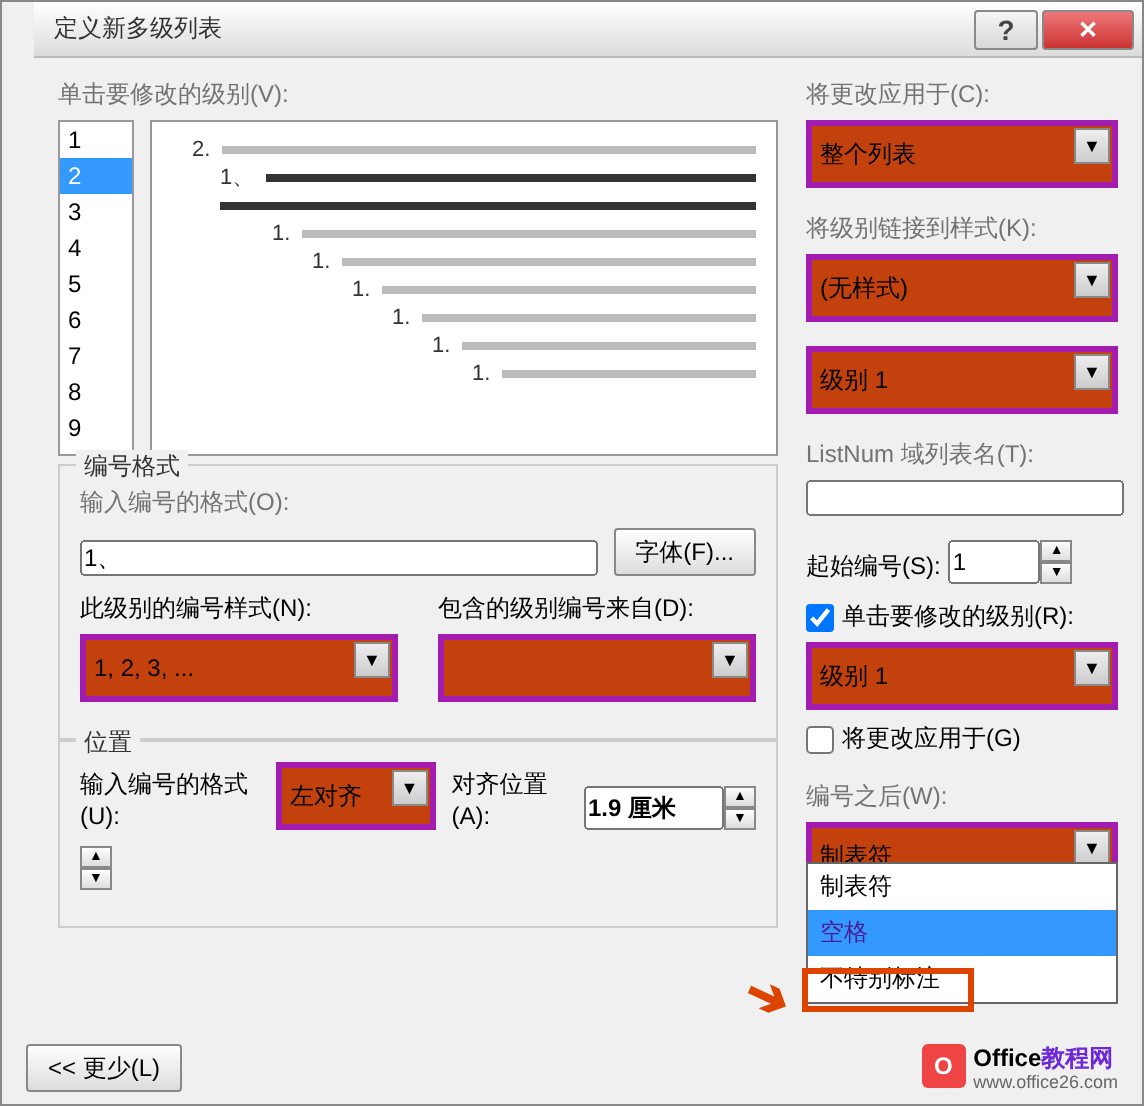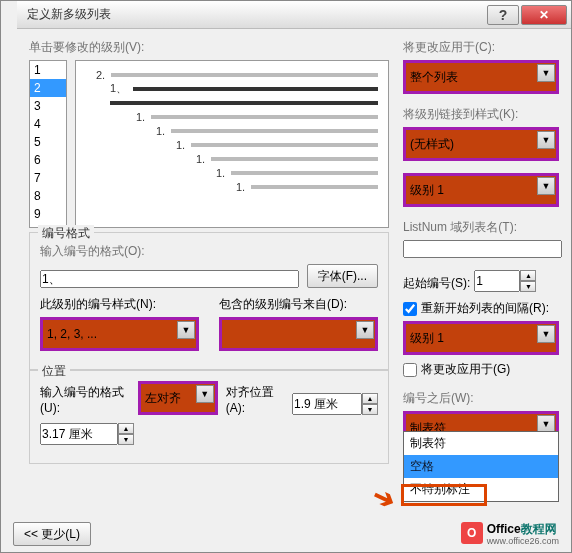--- a/index.html
+++ b/index.html
@@ -29,21 +29,21 @@
     .combo { height:34px; border:3px solid #a21caf; background:#c2410c; display:flex; align-items:center; padding:0 4px; position:relative; }
     .combo .arrow { position:absolute; right:1px; top:1px; width:18px; height:18px; background:linear-gradient(#eee,#ccc); border:1px solid #888; display:flex; align-items:center; justify-content:center; font-size:9px; }
     .btn { height:24px; padding:0 10px; border:1px solid #888; background:linear-gradient(#fefefe,#ddd); border-radius:2px; cursor:pointer; display:inline-flex; align-items:center; }
     .rightcol .grp { margin-bottom: 12px; }
     .chk { display:flex; align-items:center; gap:4px; margin-top:6px; }
     .chk input { width:14px; height:14px; }
     .bottombar { position:absolute; bottom:6px; left:0; right:0; display:flex; align-items:center; padding: 0 12px; }
     .bottombar .spacer { flex:1; }
     .dropdown-open { position:absolute; right:12px; bottom:50px; width:156px; border:1px solid #666; background:#fff; z-index:10; }
     .dropdown-open .opt { padding:3px 6px; }
-    .dropdown-open .opt.sel { background:#3399ff; color:#0f172a; }
+    .dropdown-open .opt.sel { background:#3399ff; color:#4c1d95; }
     .redbox { position:absolute; border:3px solid #d40; width:86px; height:22px; right:84px; bottom:46px; z-index:11; }
     .redarrow { position:absolute; right:176px; bottom:38px; color:#d40; font-size:26px; font-weight:bold; z-index:11; transform: rotate(25deg); }
     .officelogo { position:absolute; right:12px; bottom:6px; display:flex; align-items:center; gap:4px; }
     .officelogo .sq { width:22px; height:22px; background:#e44; color:#fff; display:flex; align-items:center; justify-content:center; font-weight:bold; border-radius:3px; }
     .officelogo .otxt1 { font-size:16px; font-weight:bold; }
     .officelogo .otxt2 { font-size:9px; color:#666; margin-top:-2px; }
     .spin { display:flex; }
     .spin .txt { width:46px; }
     .spin .spinbtns { display:flex; flex-direction:column; }
     .spin .sb { width:16px; height:11px; border:1px solid #888; background:linear-gradient(#fefefe,#ddd); font-size:7px; display:flex; align-items:center; justify-content:center;}
@@ -140,30 +140,29 @@
       <div class="fieldset">
         <div class="legend">位置</div>
         <div class="row">
           <div>输入编号的格式(U):</div>
           <div class="combo" style="width:90px">
               <span>左对齐</span>
               <div class="arrow">▼</div>
             </div>
           <div>对齐位置(A):</div>
           <div class="spin">
-            <input class="txt" style="width: 70px;" value="1.9 厘米">
+            <input class="txt" style="width: 70px; font-weight: bold;" value="1.9 厘米">
             <div class="spinbtns">
                 <div class="sb">▲</div>
                 <div class="sb">▼</div>
               </div>
           </div>
         </div>
         <div class="row">
           <div class="spin">
-            <input class="txt" style="width: 78px;" value="3.17 厘米">
             <div class="spinbtns">
                 <div class="sb">▲</div>
                 <div class="sb">▼</div>
               </div>
           </div>
         </div>
       </div>
     </div>
 
     <div class="rightcol">
@@ -197,21 +196,21 @@
           <div class="spin">
             <input class="txt" value="1" style="">
             <div class="spinbtns">
                 <div class="sb">▲</div>
                 <div class="sb">▼</div>
               </div>
           </div>
         </div>
         <div class="chk">
             <input type="checkbox" checked="" style="">
-            <span>重新开始列表的间隔(R):</span>
+            <span>单击要修改的级别(R):</span>
           </div>
         <div class="combo" style="margin-top:4px">
             <span>级别 1</span>
             <div class="arrow">▼</div>
           </div>
         <div class="chk">
             <input type="checkbox" style="">
             <span>将更改应用于(G)</span>
           </div>
       </div>
@@ -234,17 +233,17 @@
   <div class="redarrow">➔</div>
 
   <div class="bottombar">
     <button class="btn">&lt;&lt; 更少(L)</button>
     <div class="spacer"></div>
   </div>
 
   <div class="officelogo">
     <div class="sq">O</div>
     <div>
-      <div class="otxt1"><span>Office</span><span style="color:#0f766e">教程网</span></div>
+      <div class="otxt1"><span>Office</span><span style="color:#6d28d9">教程网</span></div>
       <div class="otxt2">www.office26.com</div>
     </div>
   </div>
 </div>
 
 </body></html>

